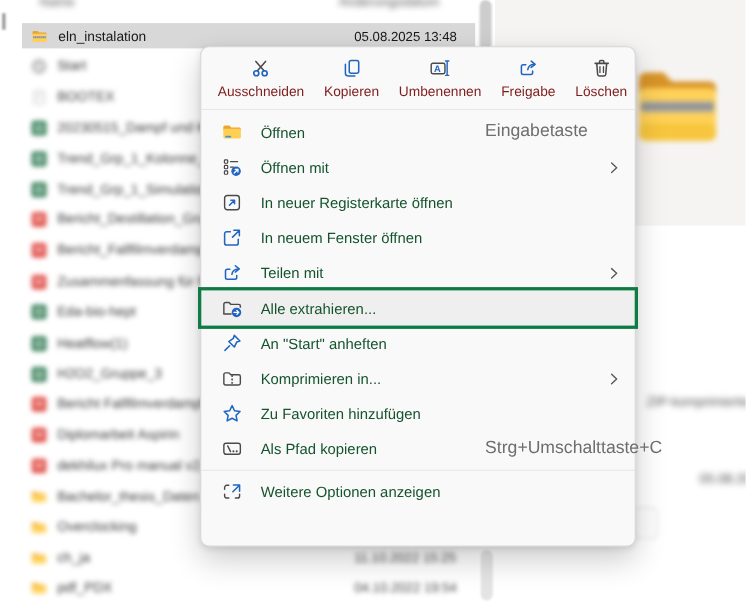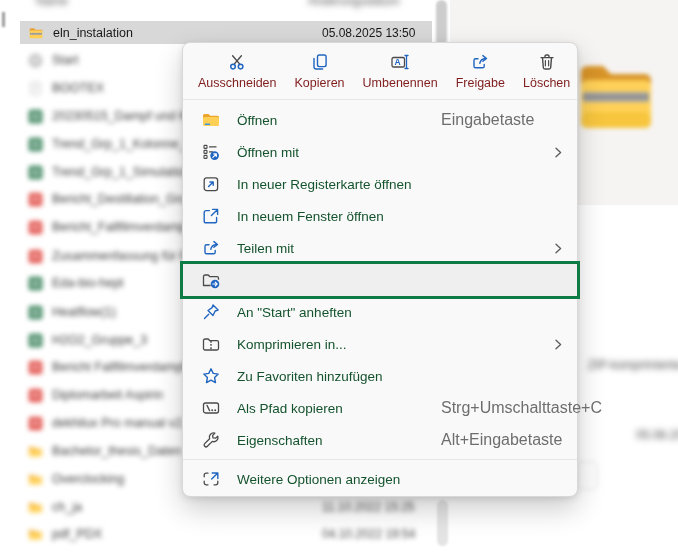--- a/index.html
+++ b/index.html
@@ -91,21 +91,21 @@
   <div class="selected-row">
     <span class="icon" style="width:16px;height:16px" id="sel-icon">
         <svg viewBox="0 0 20 20">
           <path d="M2 5.5A1.5 1.5 0 0 1 3.5 4h4.2l1.8 1.8h7A1.5 1.5 0 0 1 18 7.3V8H2z" fill="#e8a33d"></path>
           <rect x="2" y="7" width="16" height="9.5" rx="1.5" fill="#ffd055"></rect>
           <rect x="2.6" y="9.8" width="14.8" height="2.5" fill="#adadad"></rect>
           <path d="M2.6 11h14.8" stroke="#7d7d7d" stroke-width="1" stroke-dasharray="1.2 1"></path>
         </svg>
       </span>
     <span class="row-name">eln_instalation</span>
-    <span class="row-date">05.08.2025 13:50</span>
+    <span class="row-date">05.08.2025 13:48</span>
   </div>
 
   <div id="list-rows">
       <div class="file-row" style="top: 49px;">
         <span class="icon" style="width:15px;height:15px">
           <svg viewBox="0 0 16 16">
             <circle cx="8" cy="8" r="6" stroke="#8d8d8d" stroke-width="1.6" fill="#fff"></circle>
             <path d="M5 8a3 3 0 0 1 5-2.2M11 8a3 3 0 0 1-5 2.2" stroke="#8d8d8d" stroke-width="1.3" fill="none" stroke-linecap="round"></path>
           </svg>
         </span>
@@ -401,20 +401,21 @@
         </div>
         <div class="menu-item hl" style="box-shadow: rgb(14, 122, 68) 0px 0px 0px 3px;">
           <span class="icon mi-icon">
             <svg viewBox="0 0 20 20">
               <path d="M2.5 15.5v-9A1.5 1.5 0 0 1 4 5h3.2l1.7 1.7h7.1A1.5 1.5 0 0 1 17.5 8.2v1.6" stroke="#4a4a4a" stroke-width="1.3" fill="none" stroke-linejoin="round"></path>
               <path d="M2.5 15.5h6.6" stroke="#4a4a4a" stroke-width="1.3" stroke-linecap="round"></path>
               <circle cx="14" cy="14" r="4.3" fill="#2065c0"></circle>
               <path d="M11.8 14h4.1M14.3 12.2 16.1 14l-1.8 1.8" stroke="#fff" stroke-width="1.2" fill="none" stroke-linecap="round" stroke-linejoin="round"></path>
             </svg>
           </span>
+          <span class="mi-label">Alle extrahieren...</span>
         </div>
         <div class="menu-item">
           <span class="icon mi-icon">
             <svg viewBox="0 0 20 20">
               <path d="M12 2.9 17.1 8l-2.9 1-2.2 4.5L7 8.5l4.1-2.8z" stroke="#2065c0" stroke-width="1.4" fill="none" stroke-linejoin="round"></path>
               <path d="M7.7 12.3 3.5 16.5" stroke="#2065c0" stroke-width="1.4" stroke-linecap="round"></path>
             </svg>
           </span>
           <span class="mi-label">An "Start" anheften</span>
         </div>
@@ -445,29 +446,20 @@
             <svg viewBox="0 0 20 20">
               <rect x="2.5" y="5" width="15" height="10" rx="2" stroke="#4a4a4a" stroke-width="1.3" fill="none"></rect>
               <path d="M6 7.4l2.6 5.2" stroke="#4a4a4a" stroke-width="1.3" stroke-linecap="round"></path>
               <circle cx="11.2" cy="12.3" r=".95" fill="#4a4a4a"></circle>
               <circle cx="14.2" cy="12.3" r=".95" fill="#4a4a4a"></circle>
             </svg>
           </span>
           <span class="mi-label">Als Pfad kopieren</span>
           <span class="mi-shortcut">Strg+Umschalttaste+C</span>
         </div>
-        <div class="menu-item">
-          <span class="icon mi-icon">
-            <svg viewBox="0 0 20 20">
-              <path d="M16.8 6.2a4.2 4.2 0 0 1-5.5 5.2l-4.9 4.9a1.9 1.9 0 0 1-2.7-2.7l4.9-4.9a4.2 4.2 0 0 1 5.2-5.5l-2.2 2.2.4 2.4 2.4.4z" stroke="#4a4a4a" stroke-width="1.3" fill="none" stroke-linejoin="round"></path>
-            </svg>
-          </span>
-          <span class="mi-label">Eigenschaften</span>
-          <span class="mi-shortcut">Alt+Eingabetaste</span>
-        </div>
         <div class="menu-divider"></div>
         <div class="menu-item">
           <span class="icon mi-icon">
             <svg viewBox="0 0 20 20">
               <path d="M7 4.2H5.2A2 2 0 0 0 3.2 6.2v1.6M3.2 12.2v1.6a2 2 0 0 0 2 2H7M13 15.8h1.8a2 2 0 0 0 2-2v-1.6" stroke="#4a4a4a" stroke-width="1.3" fill="none" stroke-linecap="round"></path>
               <path d="M11.2 4h5.6M16.8 4v5.6M16.5 4.3l-5.8 5.8" stroke="#2065c0" stroke-width="1.4" fill="none" stroke-linecap="round"></path>
             </svg>
           </span>
           <span class="mi-label">Weitere Optionen anzeigen</span>
         </div>

